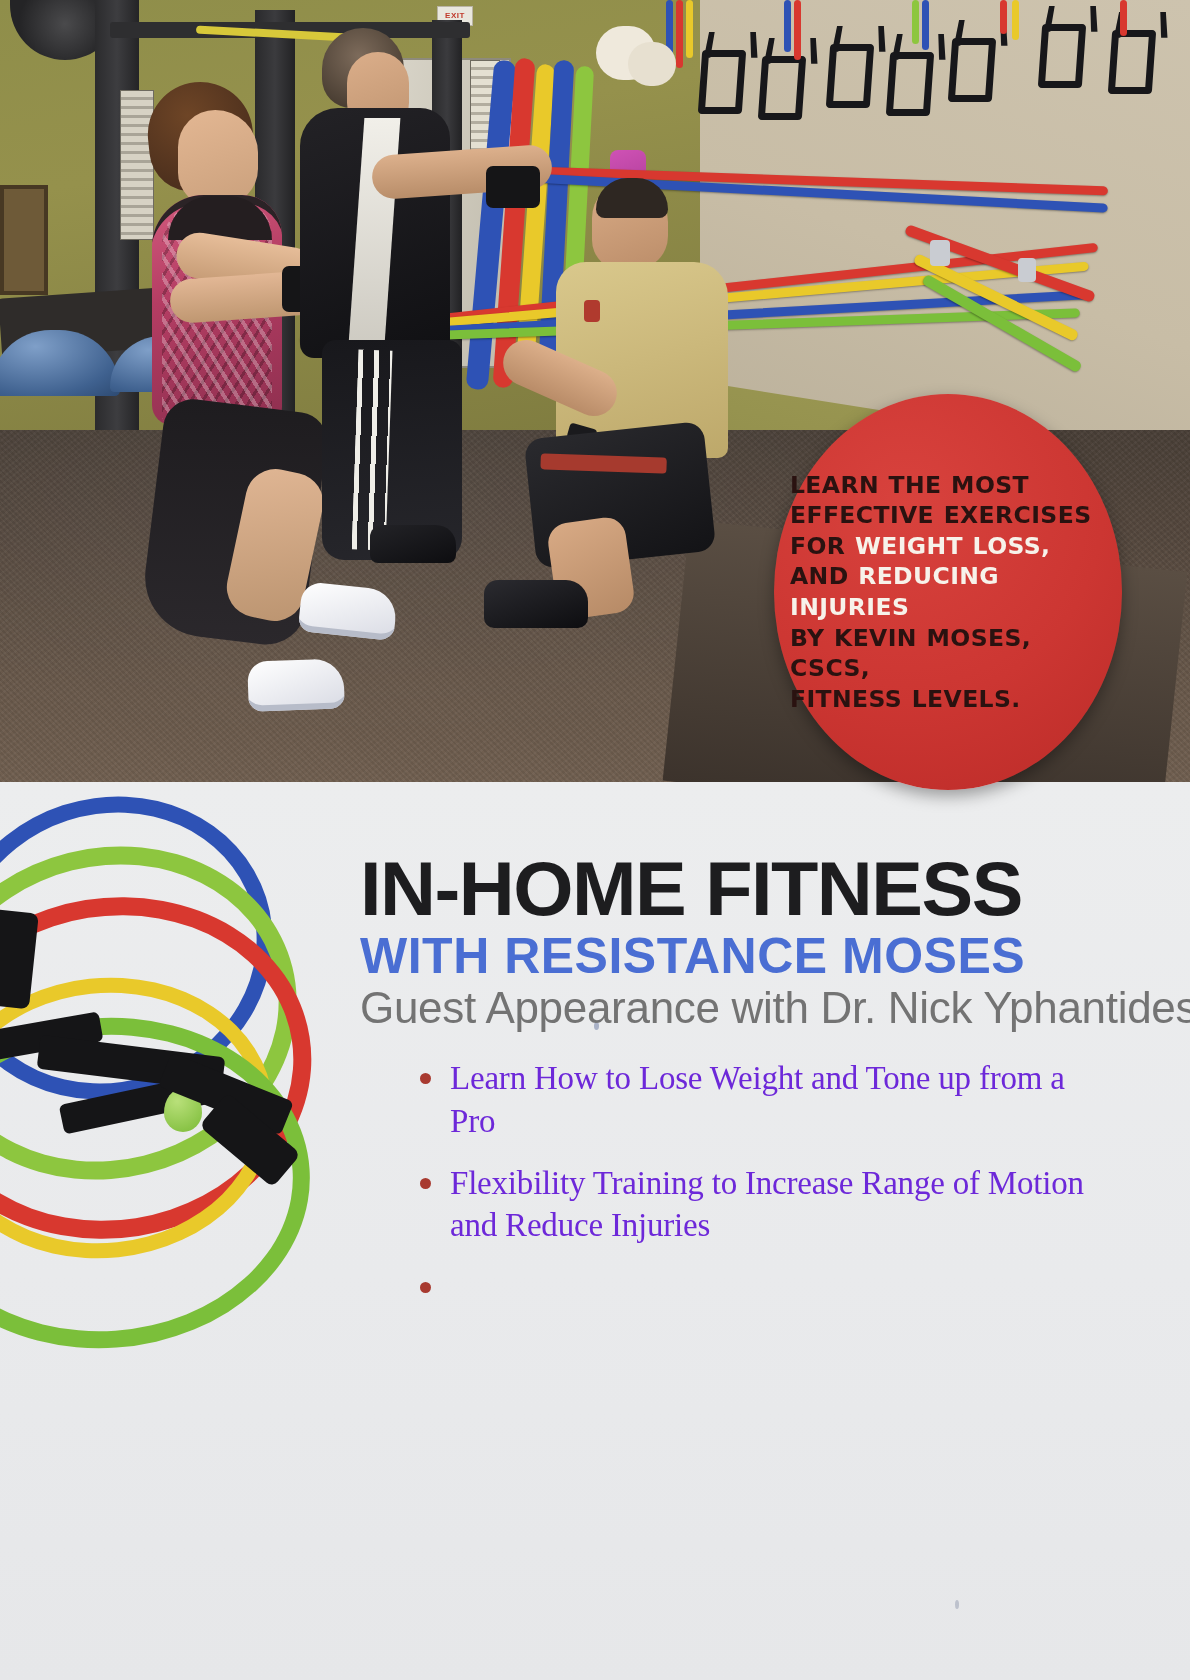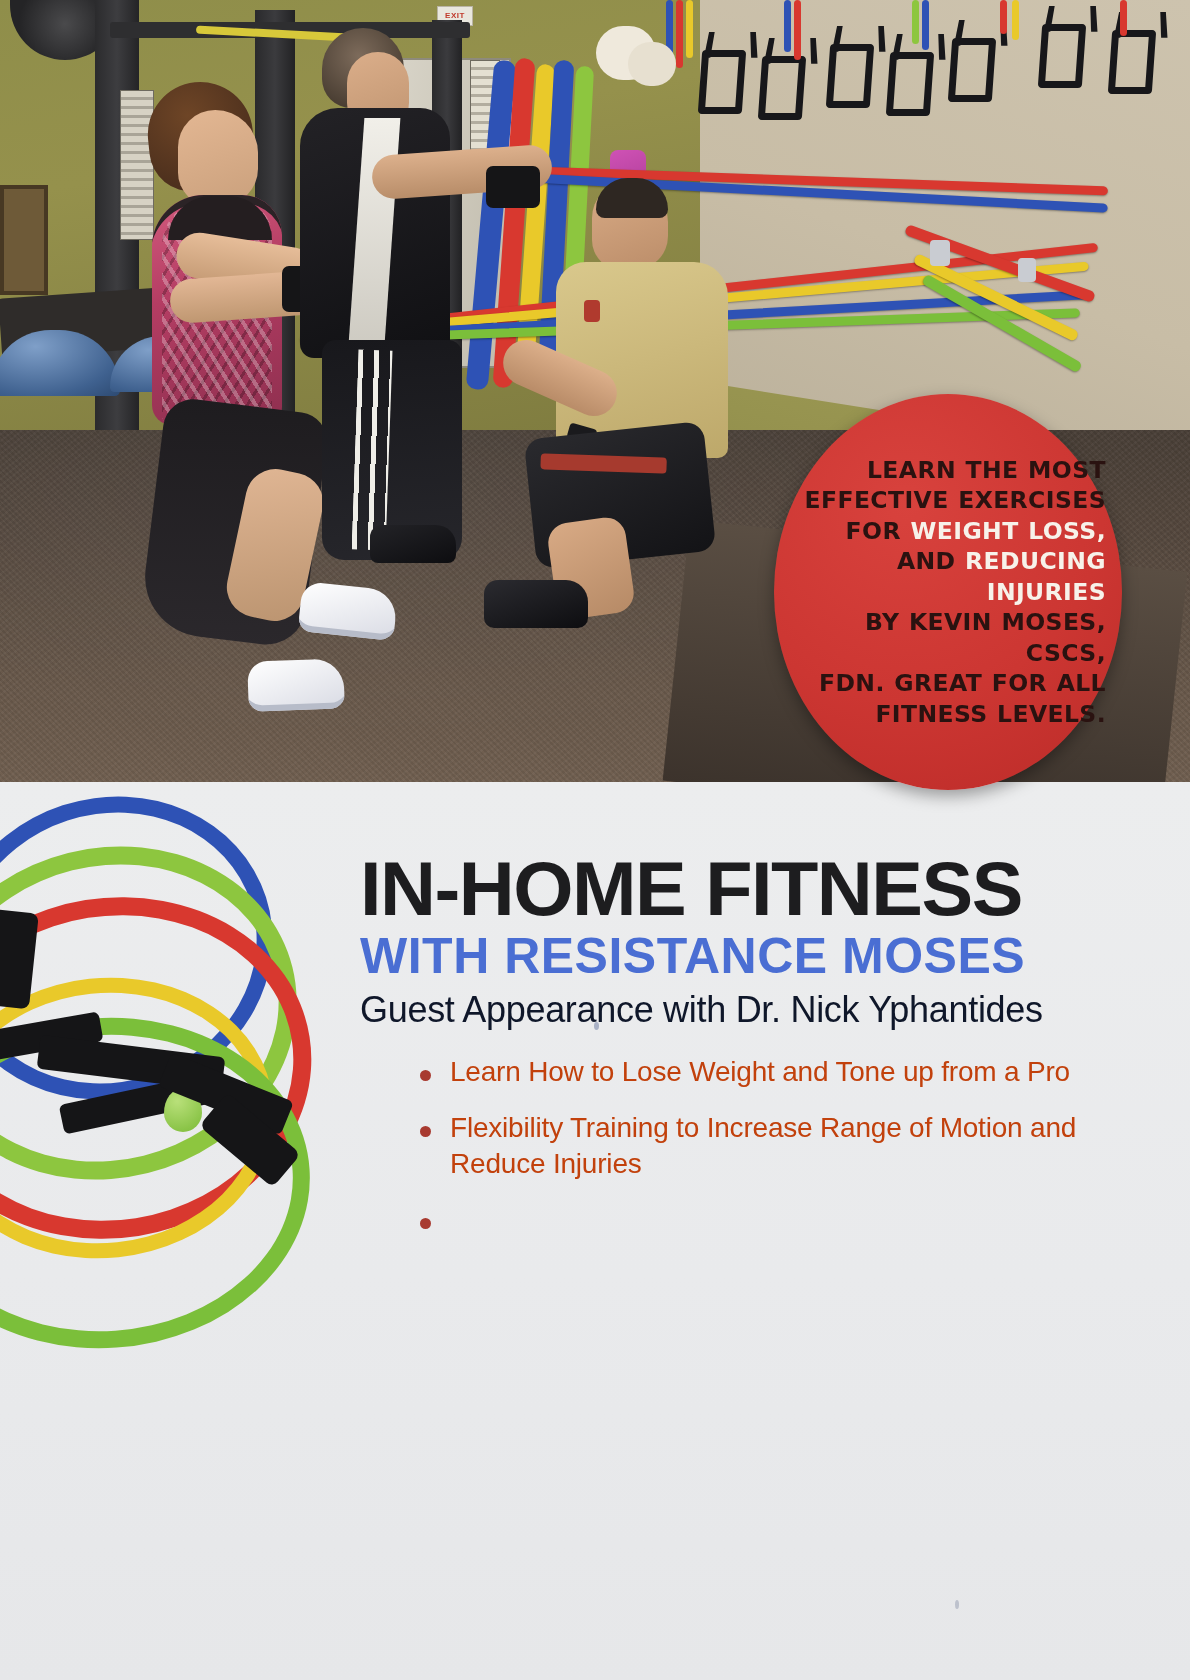--- a/index.html
+++ b/index.html
@@ -286,21 +286,21 @@
     display:flex; align-items:center; justify-content:center;
     padding:26px 16px;
     z-index:5;
   }
   .badge-text{
     font-family:"DejaVu Sans", sans-serif;
     font-weight:bold;
     font-size:23.5px;
     line-height:1.30;
     letter-spacing:.4px;
-    text-align:right;
+    text-align:left;
     color:#2a1210;
     text-transform:uppercase;
     word-spacing:1px;
   }
   .badge-text .hl{ color:#f7f2ea; }
 
   
   .panel{
     position:absolute; left:0; top:782px; width:1190px; height:898px;
     background:linear-gradient(180deg,#ecedee 0%,#e9eaec 55%,#e6e7e9 100%);
@@ -354,24 +354,23 @@
     font-size:50px;
     line-height:1.06;
     letter-spacing:.5px;
     color:#4a6ed3;
     margin-top:4px;
     white-space:nowrap;
   }
   .title-guest{
     font-family:"Liberation Sans", sans-serif;
     font-weight:normal;
-    font-size:36px;
+    font-size:44px;
     line-height:1.15;
-    color:#0f172a;
-    margin-top:6px;
+    color:#737373;
     letter-spacing:-.3px;
     white-space:nowrap;
   }
 
   .features-head{
     font-family:"DejaVu Sans", sans-serif;
     font-weight:bold;
     font-size:41px;
     letter-spacing:.6px;
     color:#1d1d1f;
@@ -381,24 +380,24 @@
   }
   .features-head .colon{ font-family:"Liberation Sans", sans-serif; }
 
   ul.features{
     list-style:none;
     margin-top:24px;
     padding-left:60px;
   }
   ul.features li{
     position:relative;
-    font-family:Liberation Sans, sans-serif;
-    font-size:28px;
+    font-family:Liberation Serif, serif;
+    font-size:33px;
     line-height:1.28;
-    color:#c2410c;
+    color:#6d28d9;
     margin-bottom:20px;
     padding-left:30px;
     letter-spacing:-.2px;
   }
   ul.features li .bullet{
     position:absolute; left:0; top:16px;
     width:11px; height:11px; border-radius:50%;
     background:#a83a30;
   }
 
@@ -548,21 +547,20 @@
     <div class="grip g6"></div>
   </div>
 
   <div class="badge">
     <div class="badge-text">
         <div><span>LEARN THE MOST</span></div>
         <div><span>EFFECTIVE EXERCISES</span></div>
         <div><span>FOR </span><span class="hl">WEIGHT LOSS,</span></div>
         <div><span>AND </span><span class="hl">REDUCING INJURIES</span></div>
         <div><span>BY KEVIN MOSES, CSCS,</span></div>
-        <div><span>FDN. GREAT FOR ALL</span></div>
         <div><span>FITNESS LEVELS.</span></div>
       </div>
   </div>
 
   <div class="textblock">
     <div class="title-main">IN-HOME FITNESS</div>
     <div class="title-sub">WITH RESISTANCE MOSES</div>
     <div class="title-guest">Guest Appearance with Dr. Nick Yphantides</div>
 
 

